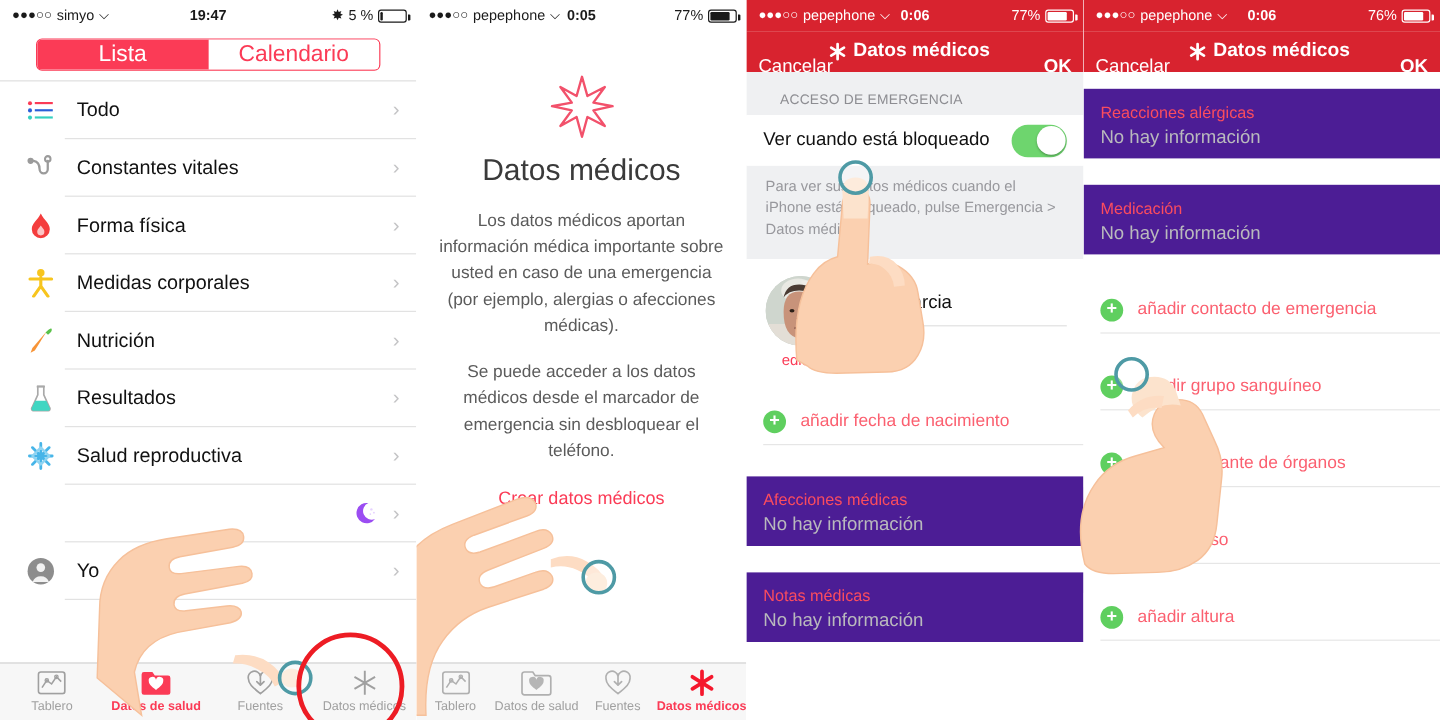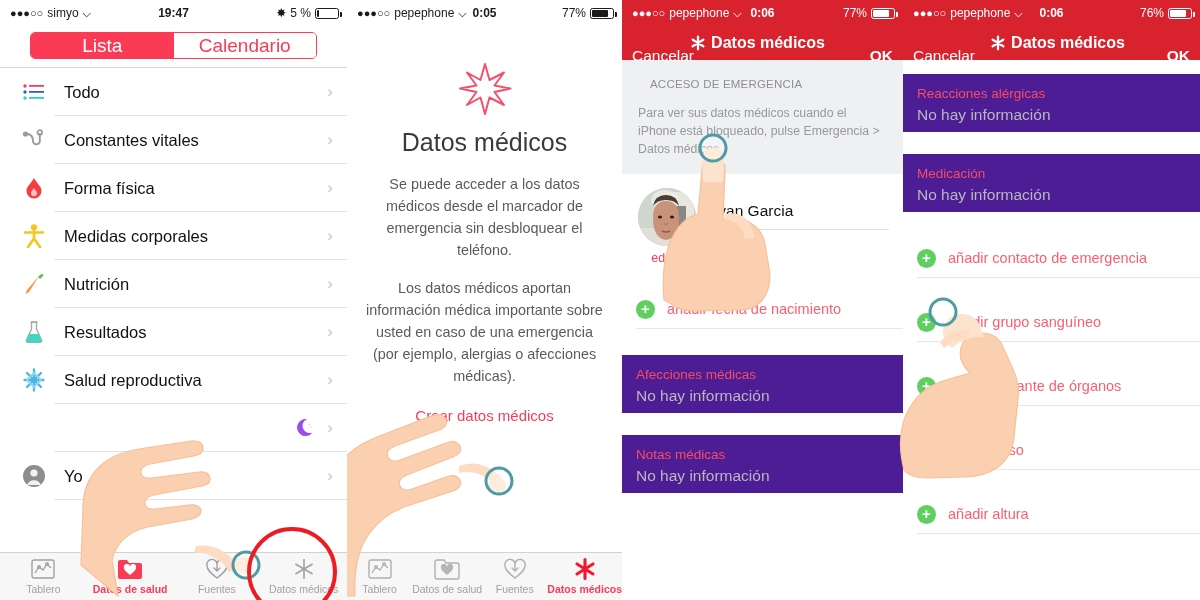--- a/index.html
+++ b/index.html
@@ -376,22 +376,22 @@
 
     <div class="empty">
       <div class="bigast">
         <svg width="58" height="58" viewBox="0 0 58 58">
           <g fill="none" stroke="#f2516b" stroke-width="2" stroke-linejoin="round">
             <path d="M29 4 L33.5 20 L48 12.5 L38.5 25.5 L54.5 28.5 L38.5 32 L48 45 L33.5 37.5 L29 54 L24.5 37.5 L11 45 L20.5 32 L4 28.5 L20.5 25.5 L11 12.5 L24.5 20 z"></path>
           </g>
         </svg>
       </div>
       <h1>Datos médicos</h1>
+      <p>Los datos médicos aportan información médica importante sobre usted en caso de una emergencia (por ejemplo, alergias o afecciones médicas).</p>
       <p>Se puede acceder a los datos médicos desde el marcador de emergencia sin desbloquear el teléfono.</p>
-      <p>Los datos médicos aportan información médica importante sobre usted en caso de una emergencia (por ejemplo, alergias o afecciones médicas).</p>
       <a class="create" href="#">Crear datos médicos</a>
     </div>
 
     <div class="tabbar">
       <div class="tab">
         <span class="tico">
           <svg width="24" height="20" viewBox="0 0 24 20">
               <rect x="1" y="1" width="22" height="18" rx="2" fill="none" stroke="#b0b0b0" stroke-width="1.4"></rect>
               <polyline points="4,14 8,8 12,11 16,5 20,9" fill="none" stroke="#b0b0b0" stroke-width="1.3"></polyline>
               <circle cx="8" cy="8" r="1.4" fill="none" stroke="#b0b0b0" stroke-width="1.1"></circle>
@@ -467,20 +467,24 @@
               <path d="M12 2.5 v19 M4 7 L20 17 M20 7 L4 17"></path>
             </g>
           </svg>
         <span>Datos médicos</span>
       </span>
       <span class="nbtn bold">OK</span>
     </div>
 
     <div class="group-hdr">ACCESO DE EMERGENCIA</div>
 
+    <div class="frow">
+      <span class="ftxt">Ver cuando está bloqueado</span>
+      <span class="toggle"></span>
+    </div>
 
     <div class="note">Para ver sus datos médicos cuando el iPhone está bloqueado, pulse Emergencia &gt; Datos médicos.</div>
 
     <div class="avatar-row">
       <div class="avatar-col">
         <div class="avatar">
           <svg class="face" viewBox="0 0 58 58">
             <rect width="58" height="58" fill="#cfd6ce"></rect>
             <rect x="30" y="4" width="26" height="50" fill="#e8e6df"></rect>
             <rect x="34" y="18" width="14" height="20" fill="#4a4a4a" opacity=".6"></rect>

